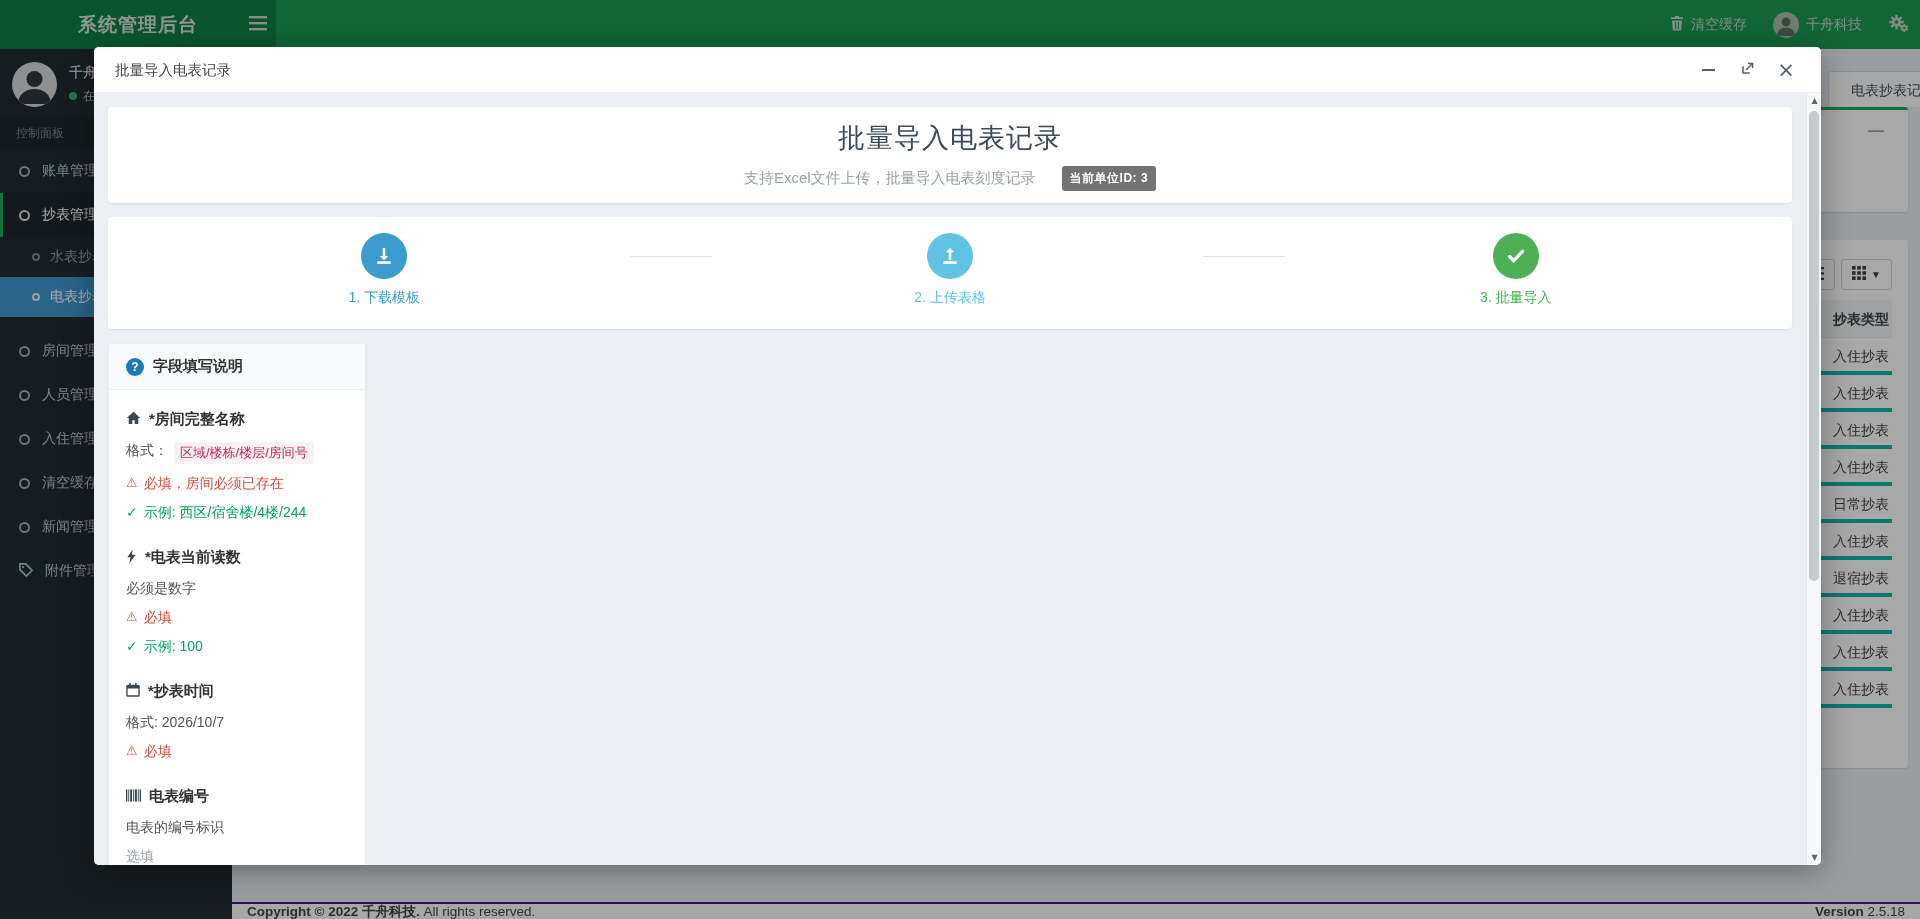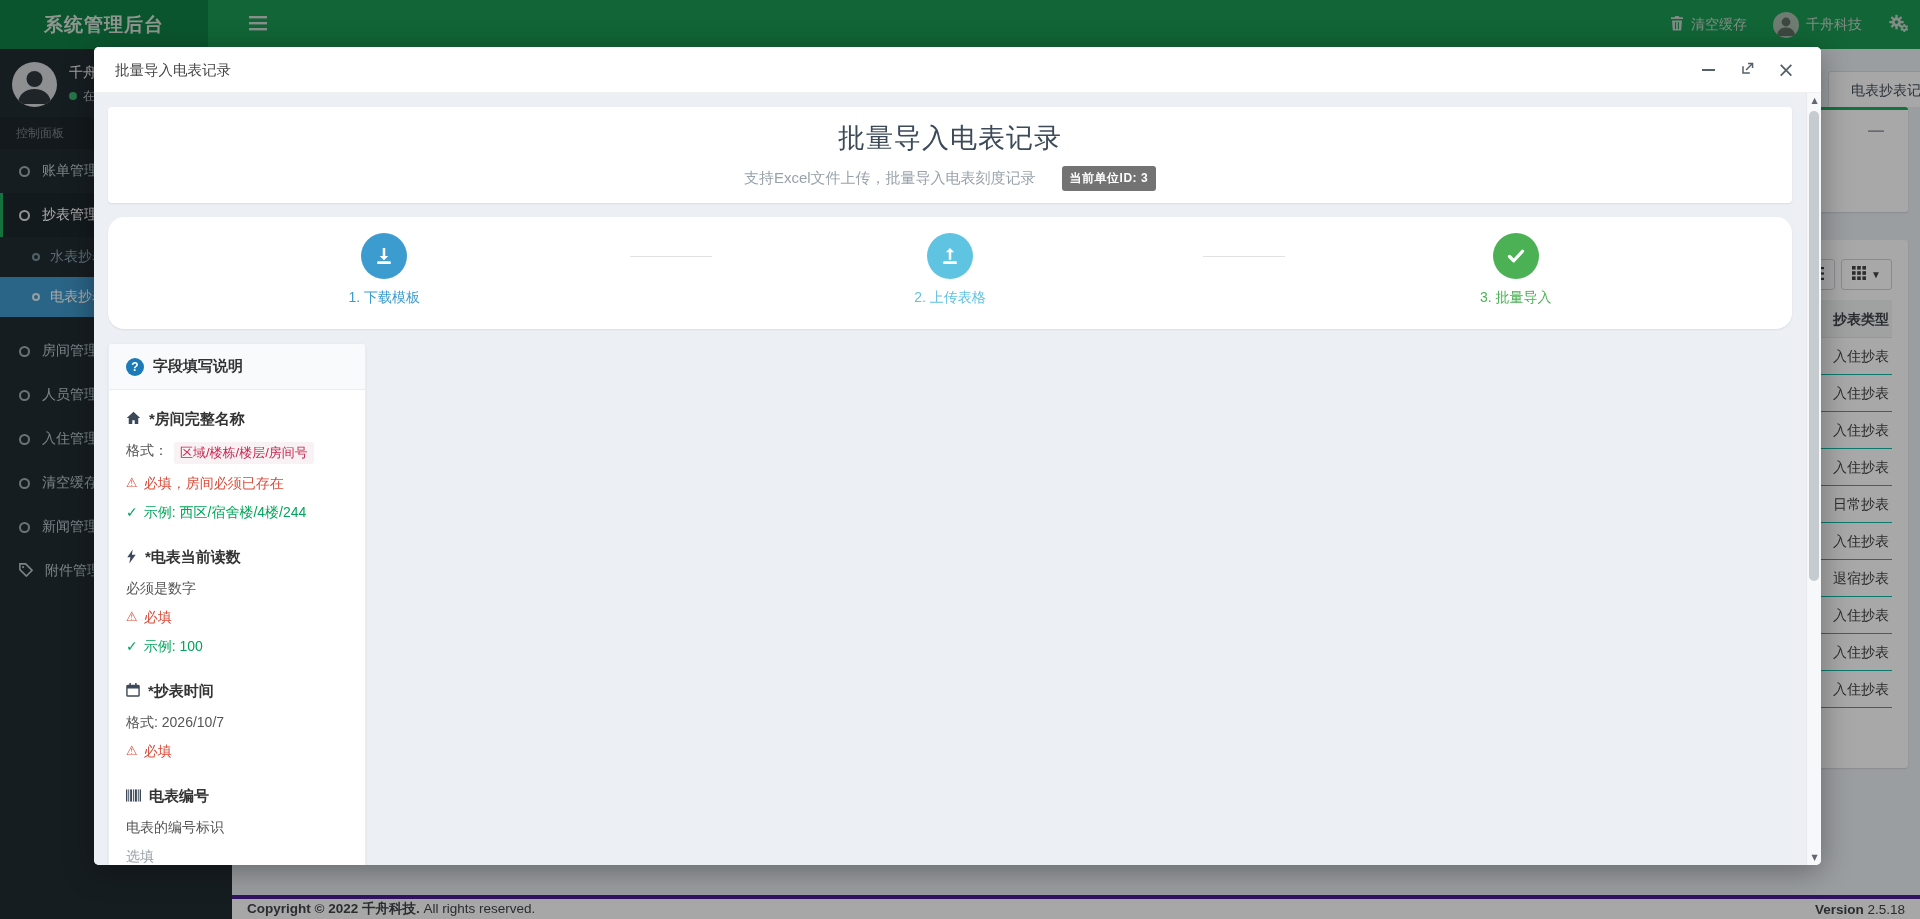--- a/index.html
+++ b/index.html
@@ -2,21 +2,21 @@
 <html><head>
 <meta charset="utf-8">
 <style>
   * { margin:0; padding:0; box-sizing:border-box; }
   html,body { width:1920px; height:919px; overflow:hidden; }
   body { font-family:"Liberation Sans","DejaVu Sans",sans-serif; background:#ecf0f5; position:relative; }
   .screen { position:absolute; inset:0; }
 
   
   .navbar { position:absolute; left:0; top:0; right:0; height:49px; background:#1a9a52; z-index:10; }
-  .brand { position:absolute; left:0; top:0; width:208px; height:49px; background:#108146;
+  .brand { position:absolute; left:0; top:0; width:276px; height:49px; background:#108146;
            color:#d8e4da; font-size:19px; font-weight:bold; line-height:49px; text-align:center; letter-spacing:1px; }
   .nav-burger { position:absolute; left:244px; top:14px; width:30px; height:22px; cursor:pointer; padding:2px 5px; }
   .nav-burger svg { display:block; }
   .nav-right { position:absolute; right:12px; top:0; height:49px; display:flex; align-items:center; gap:26px; color:#c6d4c9; font-size:14px; }
   .nav-item { display:flex; align-items:center; gap:7px; cursor:pointer; }
   .nav-avatar { width:26px; height:26px; border-radius:50%; background:#a9bcae; display:flex; align-items:center; justify-content:center; overflow:hidden; }
 
   
   .sidebar { position:absolute; left:0; top:49px; bottom:0; width:232px; background:#222d32; z-index:5; color:#b8c7ce; }
   .user-panel { display:flex; padding:12px 10px 10px 12px; gap:12px; align-items:center; height:68px; }
@@ -39,22 +39,22 @@
   .bg-tab { position:absolute; top:22px; left:1596px; width:150px; height:36px; background:#fdfdfd; border:1px solid #d9dee3;
             border-bottom:none; border-radius:3px 3px 0 0; line-height:36px; padding-left:22px; font-size:14px; color:#45515c; cursor:pointer; }
   .bg-cardA { position:absolute; top:58px; left:12px; right:12px; height:105px; background:#ffffff; border-top:3px solid #1fae5e;
               border-radius:3px; box-shadow:0 1px 2px rgba(0,0,0,.12); }
   .collapse-btn { position:absolute; top:12px; right:24px; color:#9aa3aa; font-size:16px; font-weight:bold; cursor:pointer; }
   .bg-cardB { position:absolute; top:191px; left:12px; right:12px; height:528px; background:#ffffff; border-radius:3px; box-shadow:0 1px 2px rgba(0,0,0,.12); }
   .toolbar { position:absolute; top:19px; right:16px; display:flex; gap:6px; }
   .tbtn { height:31px; background:#ffffff; border:1px solid #cfd4d9; border-radius:3px; display:flex; align-items:center; justify-content:center; gap:5px; padding:0 10px; color:#444; cursor:pointer; }
   .col-table { position:absolute; top:60px; left:1566px; right:16px; border-left:1px solid #eef1f3; }
   .col-th { height:38px; line-height:38px; background:#f3f4f5; font-weight:bold; font-size:14px; color:#3f454a; padding-left:22px; border-bottom:1px solid #e4e7ea; }
-  .col-td { height:37px; line-height:37px; font-size:14px; color:#444; padding-left:22px; border-bottom:1px solid #14b8a6; }
-  .content-footer { position:absolute; left:0; right:0; bottom:0; height:24px; background:#fefefe; border-top:4px solid #4c1d95;
+  .col-td { height:37px; line-height:37px; font-size:14px; color:#444; padding-left:22px; border-bottom:4px solid #14b8a6; }
+  .content-footer { position:absolute; left:0; right:0; bottom:0; height:17px; background:#fefefe; border-top:2px solid #4c1d95;
                     font-size:13.5px; color:#414549; display:flex; align-items:center; justify-content:space-between; padding:0 15px; }
   .bold { font-weight:bold; }
   .content-footer .seg { white-space:pre; }
 
   
   .backdrop { position:absolute; inset:0; background:rgba(0,0,0,.34); z-index:50; }
 
   
   .modal { position:absolute; left:94px; top:47px; width:1727px; height:818px; background:#ffffff; border-radius:5px;
            box-shadow:0 6px 30px rgba(0,0,0,.35); z-index:100; overflow:hidden; }
@@ -65,21 +65,21 @@
   .min-glyph { width:13px; height:0; border-top:2px solid #55606a; display:block; }
   .close-glyph { font-size:21px; line-height:18px; font-family:"DejaVu Sans",sans-serif; }
 
   .modal-body { position:absolute; left:0; top:46px; right:15px; bottom:0; background:#ecf0f5; padding:14px 14px 6px 14px; display:flex; flex-direction:column; }
   .hero-card { background:#fff; border-radius:4px; box-shadow:0 1px 2px rgba(0,0,0,.08); height:96px; flex:none;
                display:flex; flex-direction:column; align-items:center; justify-content:center; gap:10px; }
   .hero-title { font-size:27px; color:#3c4a5a; font-weight:500; letter-spacing:1px; }
   .hero-sub { display:flex; align-items:center; gap:26px; font-size:15px; color:#98a2aa; }
   .unit-badge { background:#737373; color:#fff; font-size:12px; font-weight:bold; border-radius:3px; padding:4px 8px; letter-spacing:.5px; }
 
-  .steps-card { margin-top:14px; background:#fff; border-radius:16px; box-shadow:0 1px 2px rgba(0,0,0,.08); height:112px; flex:none; position:relative; }
+  .steps-card { margin-top:14px; background:#fff; border-radius:4px; box-shadow:0 1px 2px rgba(0,0,0,.08); height:112px; flex:none; position:relative; }
   .step { position:absolute; top:16px; width:160px; margin-left:-80px; text-align:center; cursor:pointer; }
   .step-circle { width:46px; height:46px; border-radius:50%; margin:0 auto; display:flex; align-items:center; justify-content:center; }
   .step-label { margin-top:10px; font-size:14px; }
   .step1 .step-circle { background:#3c9cd0; } .step1 .step-label { color:#3c9cd0; }
   .step2 .step-circle { background:#5fc3e2; } .step2 .step-label { color:#5fc3e2; }
   .step3 .step-circle { background:#4bb154; } .step3 .step-label { color:#4bb154; }
   .connector { position:absolute; top:39px; width:82px; border-top:1px solid #dfe3e6; }
 
   .panel-row { flex:1; margin-top:14px; display:flex; align-items:stretch; }
   .field-panel { width:258px; background:#fff; border-radius:4px; box-shadow:0 1px 2px rgba(0,0,0,.08); border:1px solid #e8edf1; overflow:hidden; }

